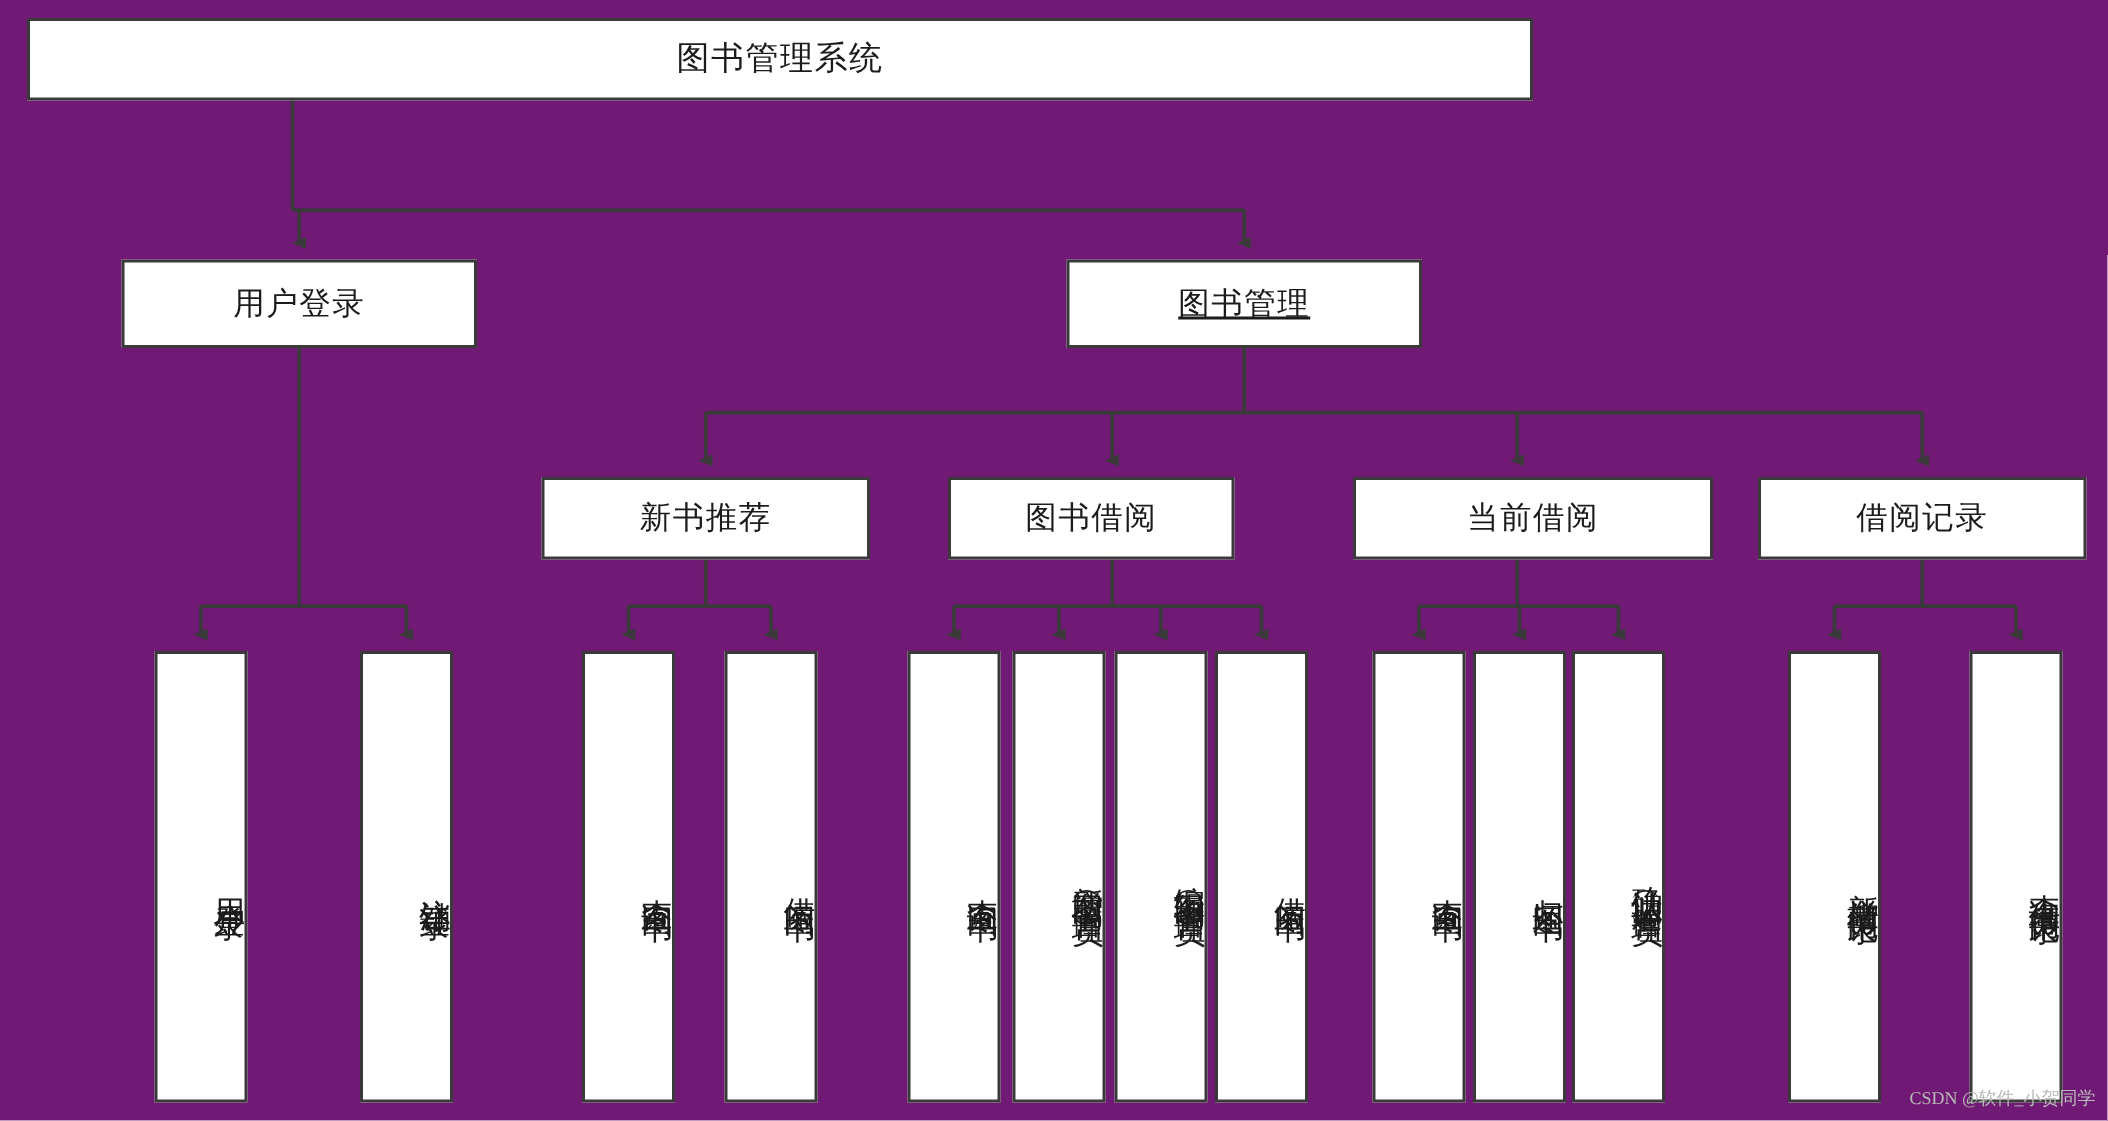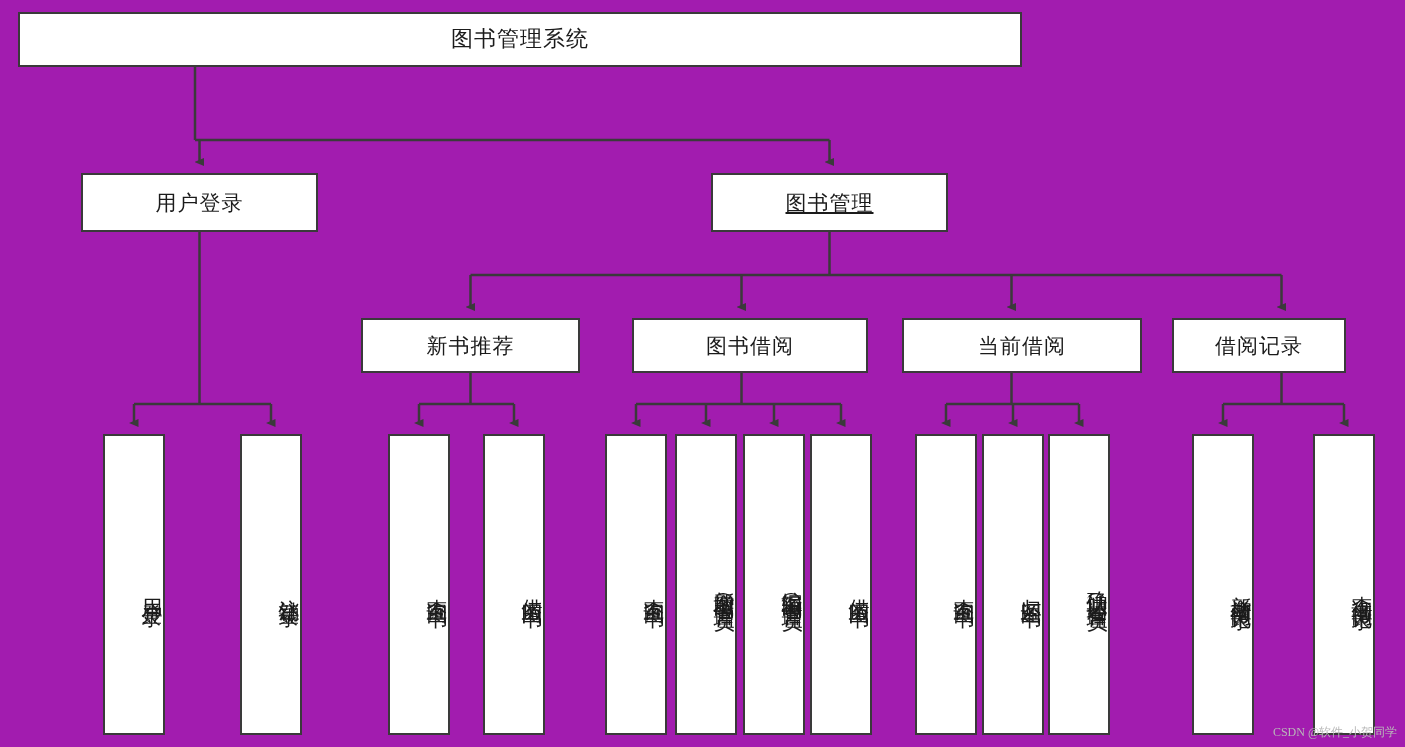--- a/index.html
+++ b/index.html
@@ -8,21 +8,21 @@
     padding: 0;
     background: #ffffff;
   }
   body {
     font-family: "Liberation Sans", "DejaVu Sans", sans-serif;
   }
   #canvas {
     position: relative;
     width: 1405px;
     height: 747px;
-    background: #a21caf;
+    background: #701a75;
     overflow: hidden;
   }
   #edges {
     position: absolute;
     left: 0;
     top: 0;
     width: 1405px;
     height: 747px;
     pointer-events: none;
   }
@@ -127,27 +127,27 @@
       </div>
       <div class="node horiz" style="left: 81px; top: 173px; width: 237px; height: 59px;">
         <span>用户登录</span>
       </div>
       <div class="node horiz" style="left: 711px; top: 173px; width: 237px; height: 59px; text-decoration: underline;">
         <span>图书管理</span>
       </div>
       <div class="node horiz" style="left: 361px; top: 318px; width: 219px; height: 55px;">
         <span>新书推荐</span>
       </div>
-      <div class="node horiz" style="left: 632px; top: 318px; width: 236px; height: 55px; justify-content: center;">
+      <div class="node horiz" style="left: 632px; top: 318px; width: 191px; height: 55px; justify-content: center;">
         <span>图书借阅</span>
       </div>
       <div class="node horiz" style="left: 902px; top: 318px; width: 240px; height: 55px;">
         <span>当前借阅</span>
       </div>
-      <div class="node horiz" style="left: 1172px; top: 318px; width: 174px; height: 55px;">
+      <div class="node horiz" style="left: 1172px; top: 318px; width: 219px; height: 55px;">
         <span>借阅记录</span>
       </div>
       <div class="node leaf" style="left: 103px; top: 434px; width: 62px; height: 301px;">
         <span class="leaf-text">用户登录</span>
       </div>
       <div class="node leaf" style="left: 240px; top: 434px; width: 62px; height: 301px;">
         <span class="leaf-text">注销登录</span>
       </div>
       <div class="node leaf" style="left: 388px; top: 434px; width: 62px; height: 301px;">
         <span class="leaf-text">查询图书</span>

